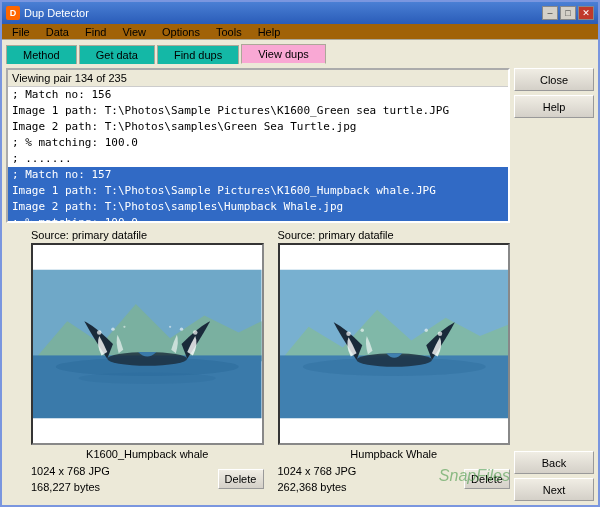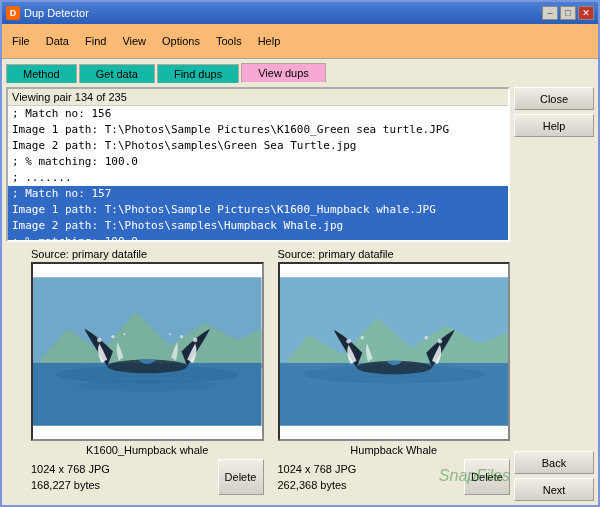--- a/index.html
+++ b/index.html
@@ -67,23 +67,23 @@
       justify-content: center;
       font-size: 9px;
       cursor: pointer;
       color: #333;
     }
 
     .title-btn.close-btn { background: #c0392b; color: white; }
 
     
     .menu-bar {
-      background: #fdba74;
+      background: #a16207;
       border-bottom: 1px solid #aca899;
-      height: 35px;
+      height: 16px;
       display: flex;
       align-items: center;
       padding: 0 2px;
       flex-shrink: 0;
     }
 
     .menu-item {
       padding: 2px 8px;
       cursor: pointer;
       font-size: 11px;
@@ -254,21 +254,21 @@
       cursor: pointer;
       font-size: 11px;
       color: #000;
       min-width: 60px;
       text-align: center;
       height: 23px;
     }
 
     .delete-btn {
       min-width: 46px;
-      height: 36px;
+      height: 20px;
       padding: 1px 4px;
       font-size: 11px;
     }
 
     
     .watermark {
       position: absolute;
       bottom: 8px;
       right: 8px;
       color: rgba(50, 150, 50, 0.5);

